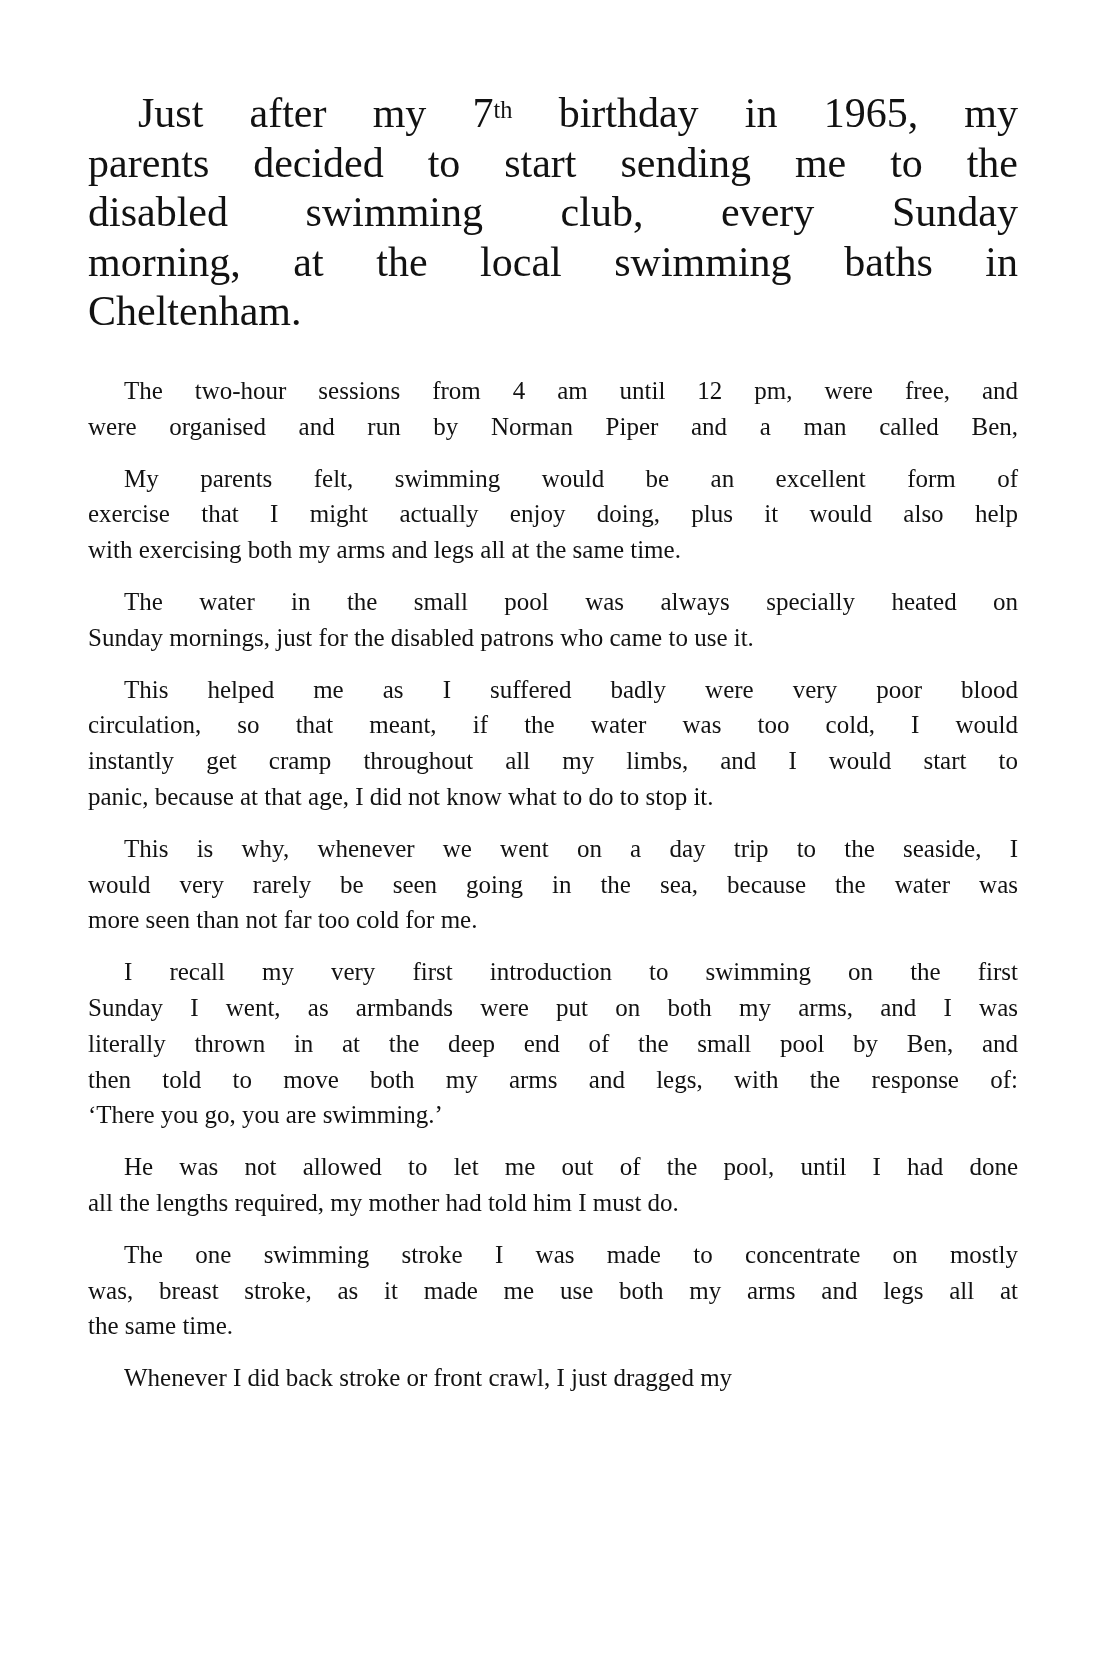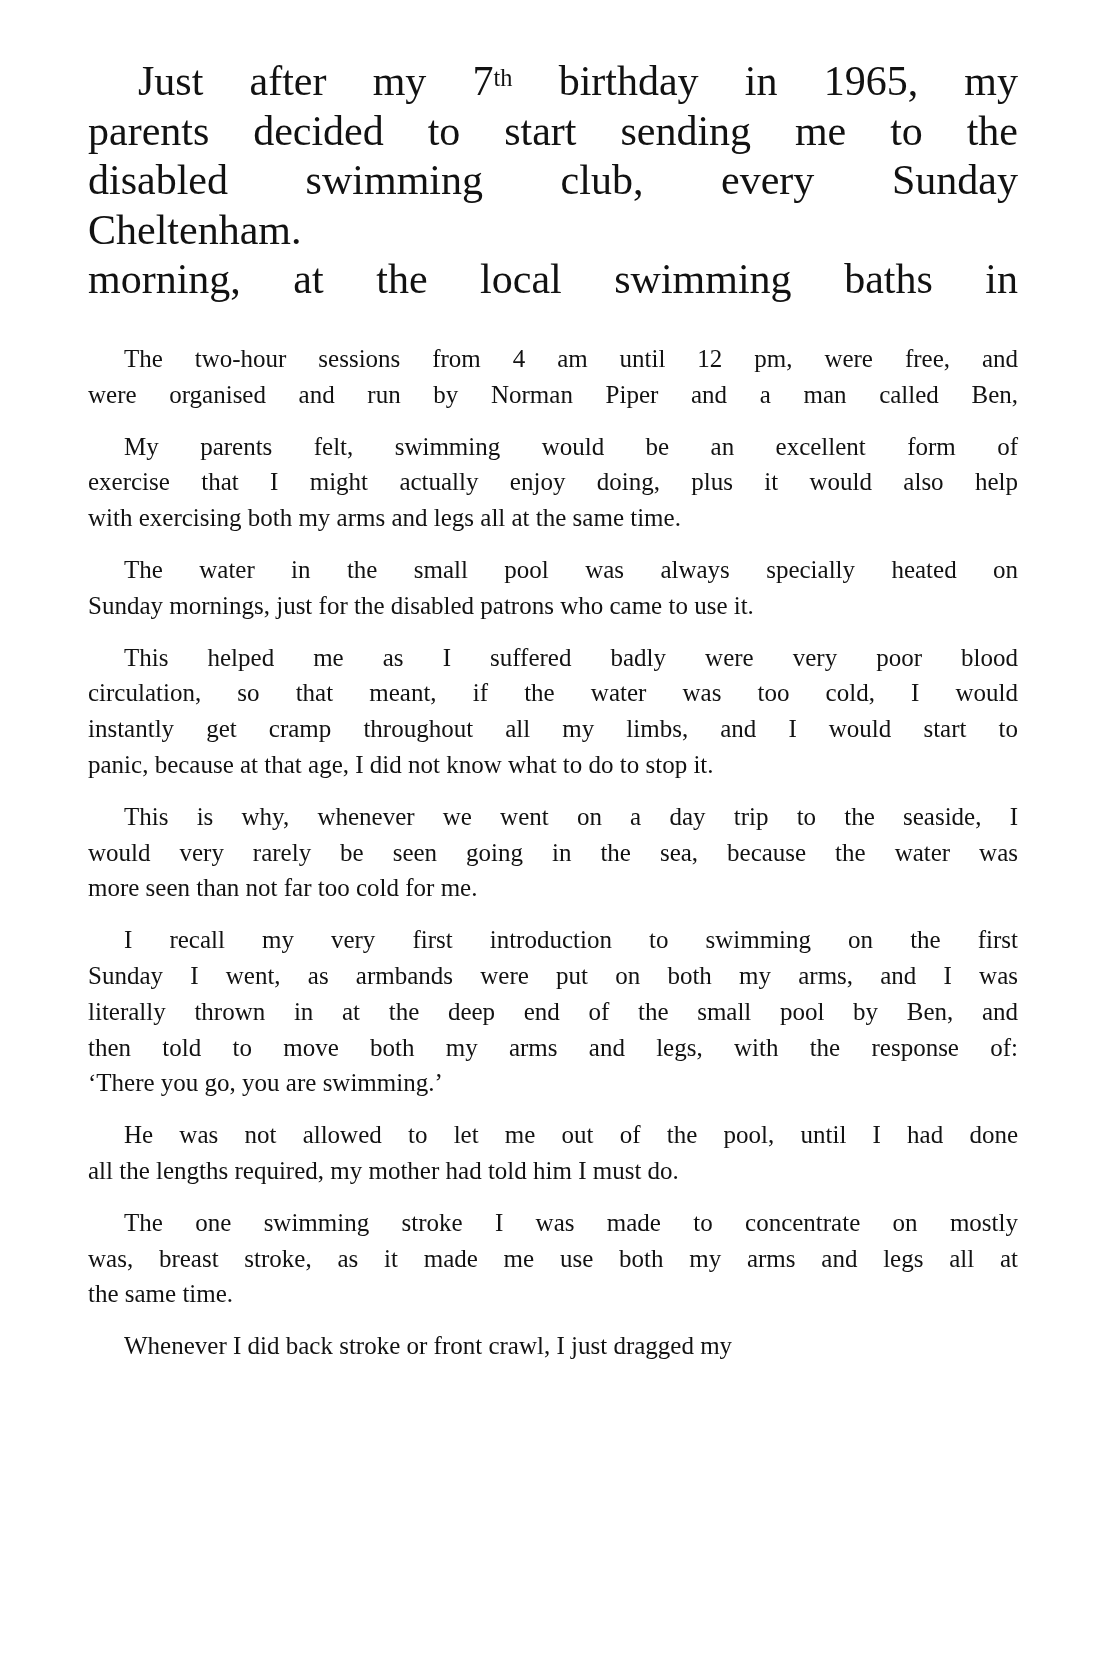--- a/index.html
+++ b/index.html
@@ -5,21 +5,21 @@
   html, body {
     margin: 0;
     padding: 0;
     background: #ffffff;
   }
   .page {
     position: relative;
     width: 1112px;
     height: 1394px;
     box-sizing: border-box;
-    padding: 57px 94px 0 88px;
+    padding: 89px 94px 0 88px;
     background: #ffffff;
     color: #121212;
     font-family: "Liberation Serif", "DejaVu Serif", serif;
     overflow: hidden;
   }
   .line {
     text-align: justify;
     text-align-last: justify;
     white-space: normal;
   }
@@ -46,22 +46,22 @@
 </style>
 </head>
 <body>
 
 <div class="page">
 
   <div class="lead">
     <div class="line indent"><span>Just after my 7</span><sup>th</sup><span> birthday in 1965, my</span></div>
     <div class="line">parents decided to start sending me to the</div>
     <div class="line">disabled swimming club, every Sunday</div>
+    <div class="line">morning, at the local swimming baths in</div>
     <div class="line last">Cheltenham.</div>
-    <div class="line">morning, at the local swimming baths in</div>
   </div>
 
   <div>
       <div class="para">
         <div class="line indent">The two-hour sessions from 4 am until 12 pm, were free, and</div>
         <div class="line">were organised and run by Norman Piper and a man called Ben,</div>
       </div>
       <div class="para">
         <div class="line indent">My parents felt, swimming would be an excellent form of</div>
         <div class="line">exercise that I might actually enjoy doing, plus it would also help</div>

